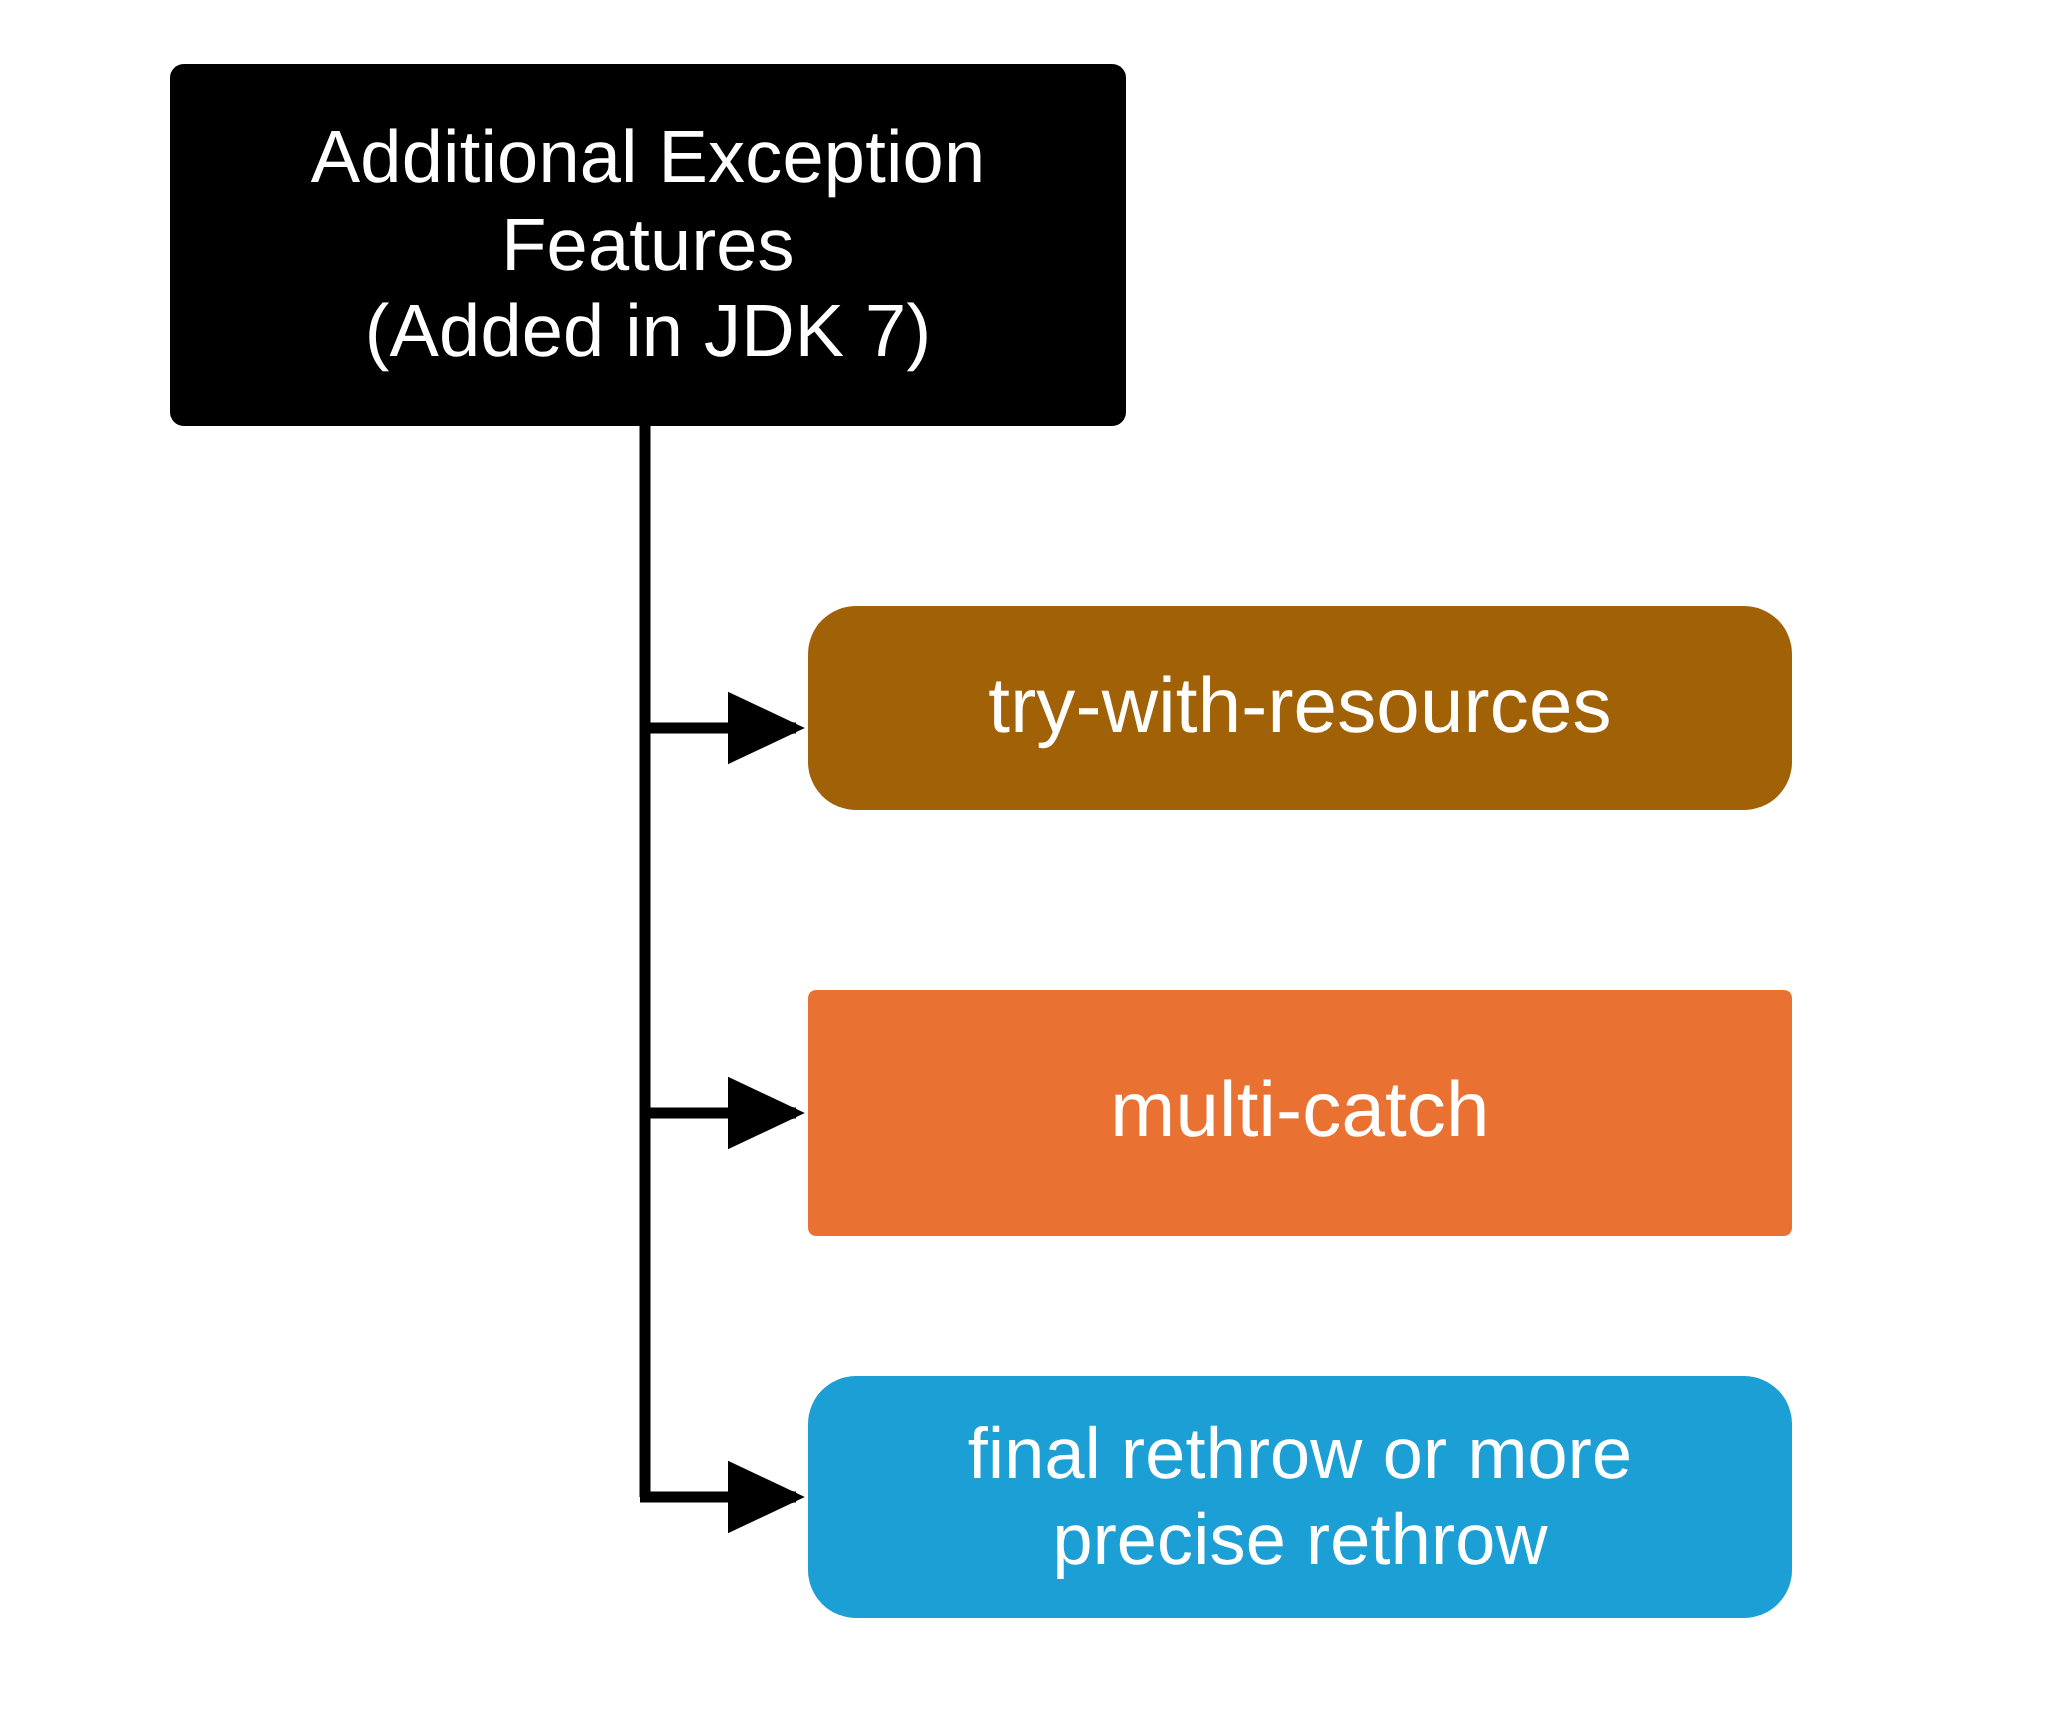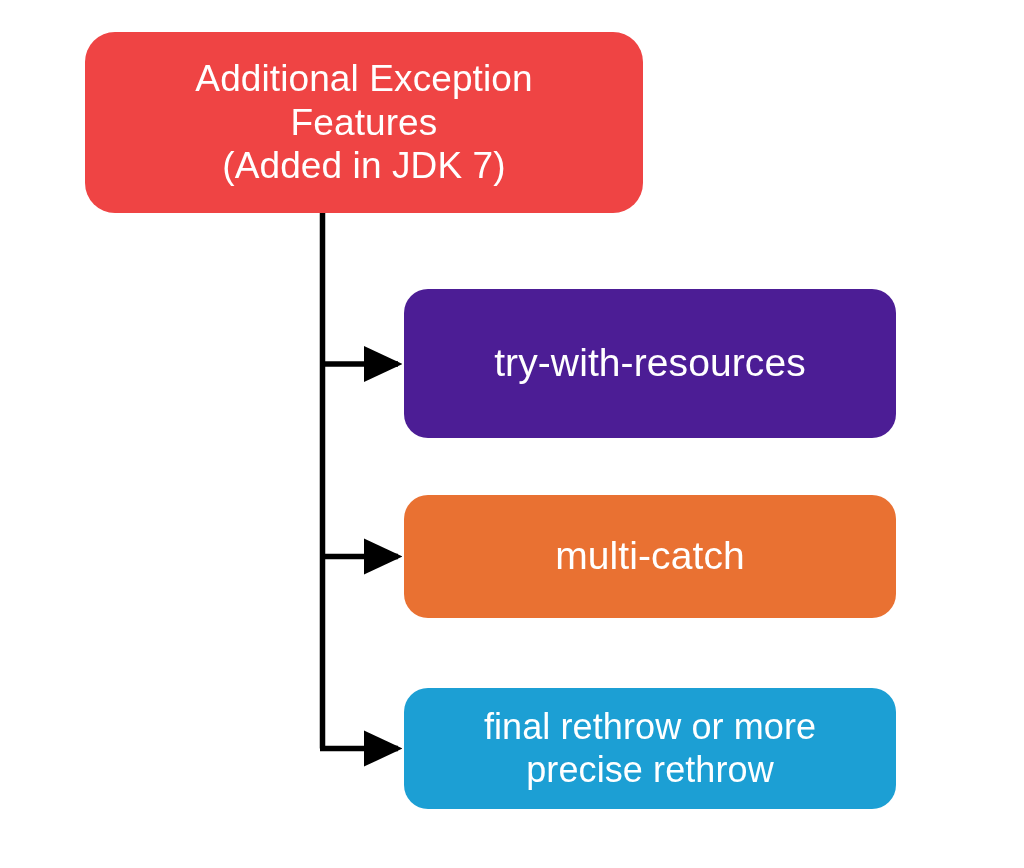--- a/index.html
+++ b/index.html
@@ -36,44 +36,44 @@
     color: #ffffff;
     box-sizing: border-box;
     border-radius: 26px;
     line-height: 1.18;
     white-space: pre-line;
     letter-spacing: 0.1px;
   }
   #node-root {
     left: 85px;
     top: 32px;
-    width: 558px;
+    width: 478px;
     height: 181px;
-    background: #ef4444;
+    background: #000000;
     font-size: 37px;
-    border-radius: 30px;
+    border-radius: 7px;
     padding: 0 14px;
   }
   #node-twr {
     left: 404px;
-    top: 289px;
+    top: 303px;
     width: 492px;
-    height: 149px;
-    background: #4c1d95;
+    height: 102px;
+    background: #a16207;
     font-size: 39px;
     border-radius: 24px;
   }
   #node-multicatch {
     left: 404px;
     top: 495px;
     width: 492px;
     height: 123px;
     background: #E97132;
     font-size: 39px;
-    border-radius: 24px;
+    border-radius: 4px;
   }
   #node-rethrow {
     left: 404px;
     top: 688px;
     width: 492px;
     height: 121px;
     background: #1C9FD4;
     font-size: 36px;
     border-radius: 24px;
     padding: 0 18px;

